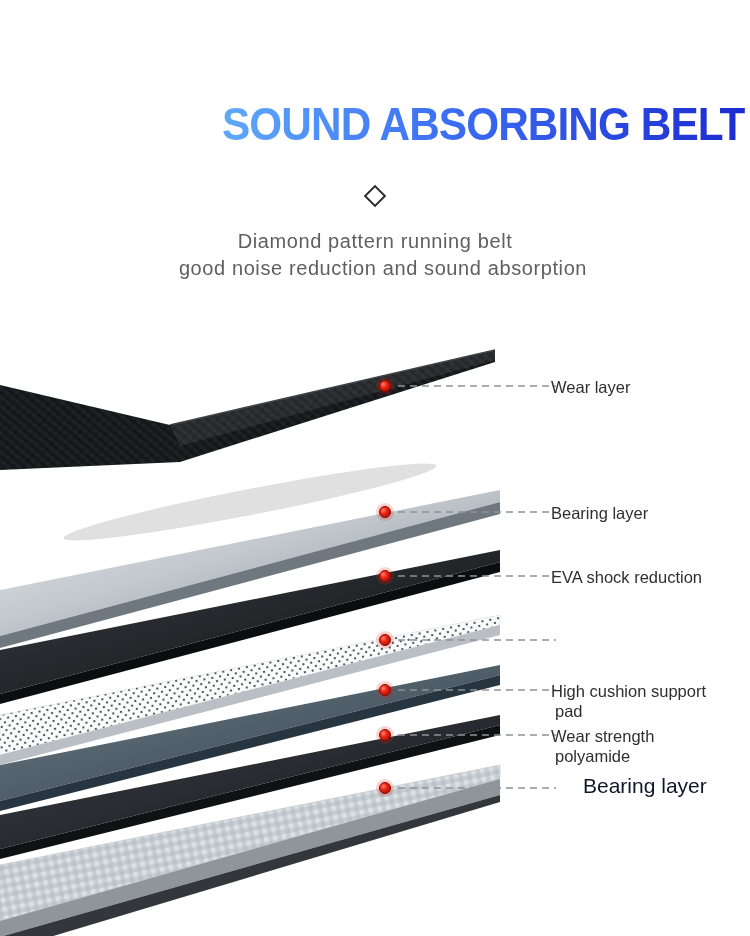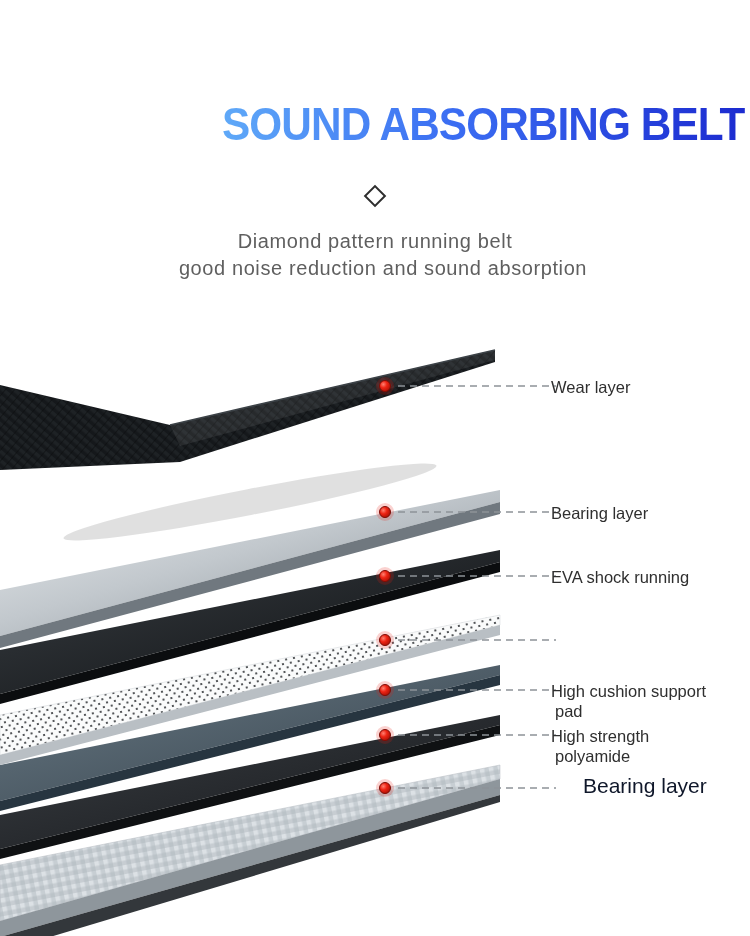--- a/index.html
+++ b/index.html
@@ -168,18 +168,18 @@
       <circle cx="385" cy="405" r="5.5" fill="url(#redGrad)" stroke="#7e0d06" stroke-width="1"></circle>
     </g>
     <g>
       <circle cx="385" cy="458" r="9" fill="rgba(229,30,20,0.2)"></circle>
       <circle cx="385" cy="458" r="5.5" fill="url(#redGrad)" stroke="#7e0d06" stroke-width="1"></circle>
     </g>
   </svg>
 
   <div class="layer-label" style="top:377px"><span>Wear layer</span></div>
   <div class="layer-label" style="top:503px"><span>Bearing layer</span></div>
-  <div class="layer-label" style="top:567px"><span>EVA shock running</span></div>
+  <div class="layer-label" style="top:567px"><span>EVA shock reduction</span></div>
   <div class="layer-label" style="top:681px"><span>High cushion support</span><br><span class="l2">pad</span></div>
-  <div class="layer-label" style="top:726px"><span>High strength</span><br><span class="l2">polyamide</span></div>
+  <div class="layer-label" style="top:726px"><span>Wear strength</span><br><span class="l2">polyamide</span></div>
   <div class="layer-label big" style="top:776px"><span>Bearing layer</span></div>
 
 </div>
 
 </body></html>

